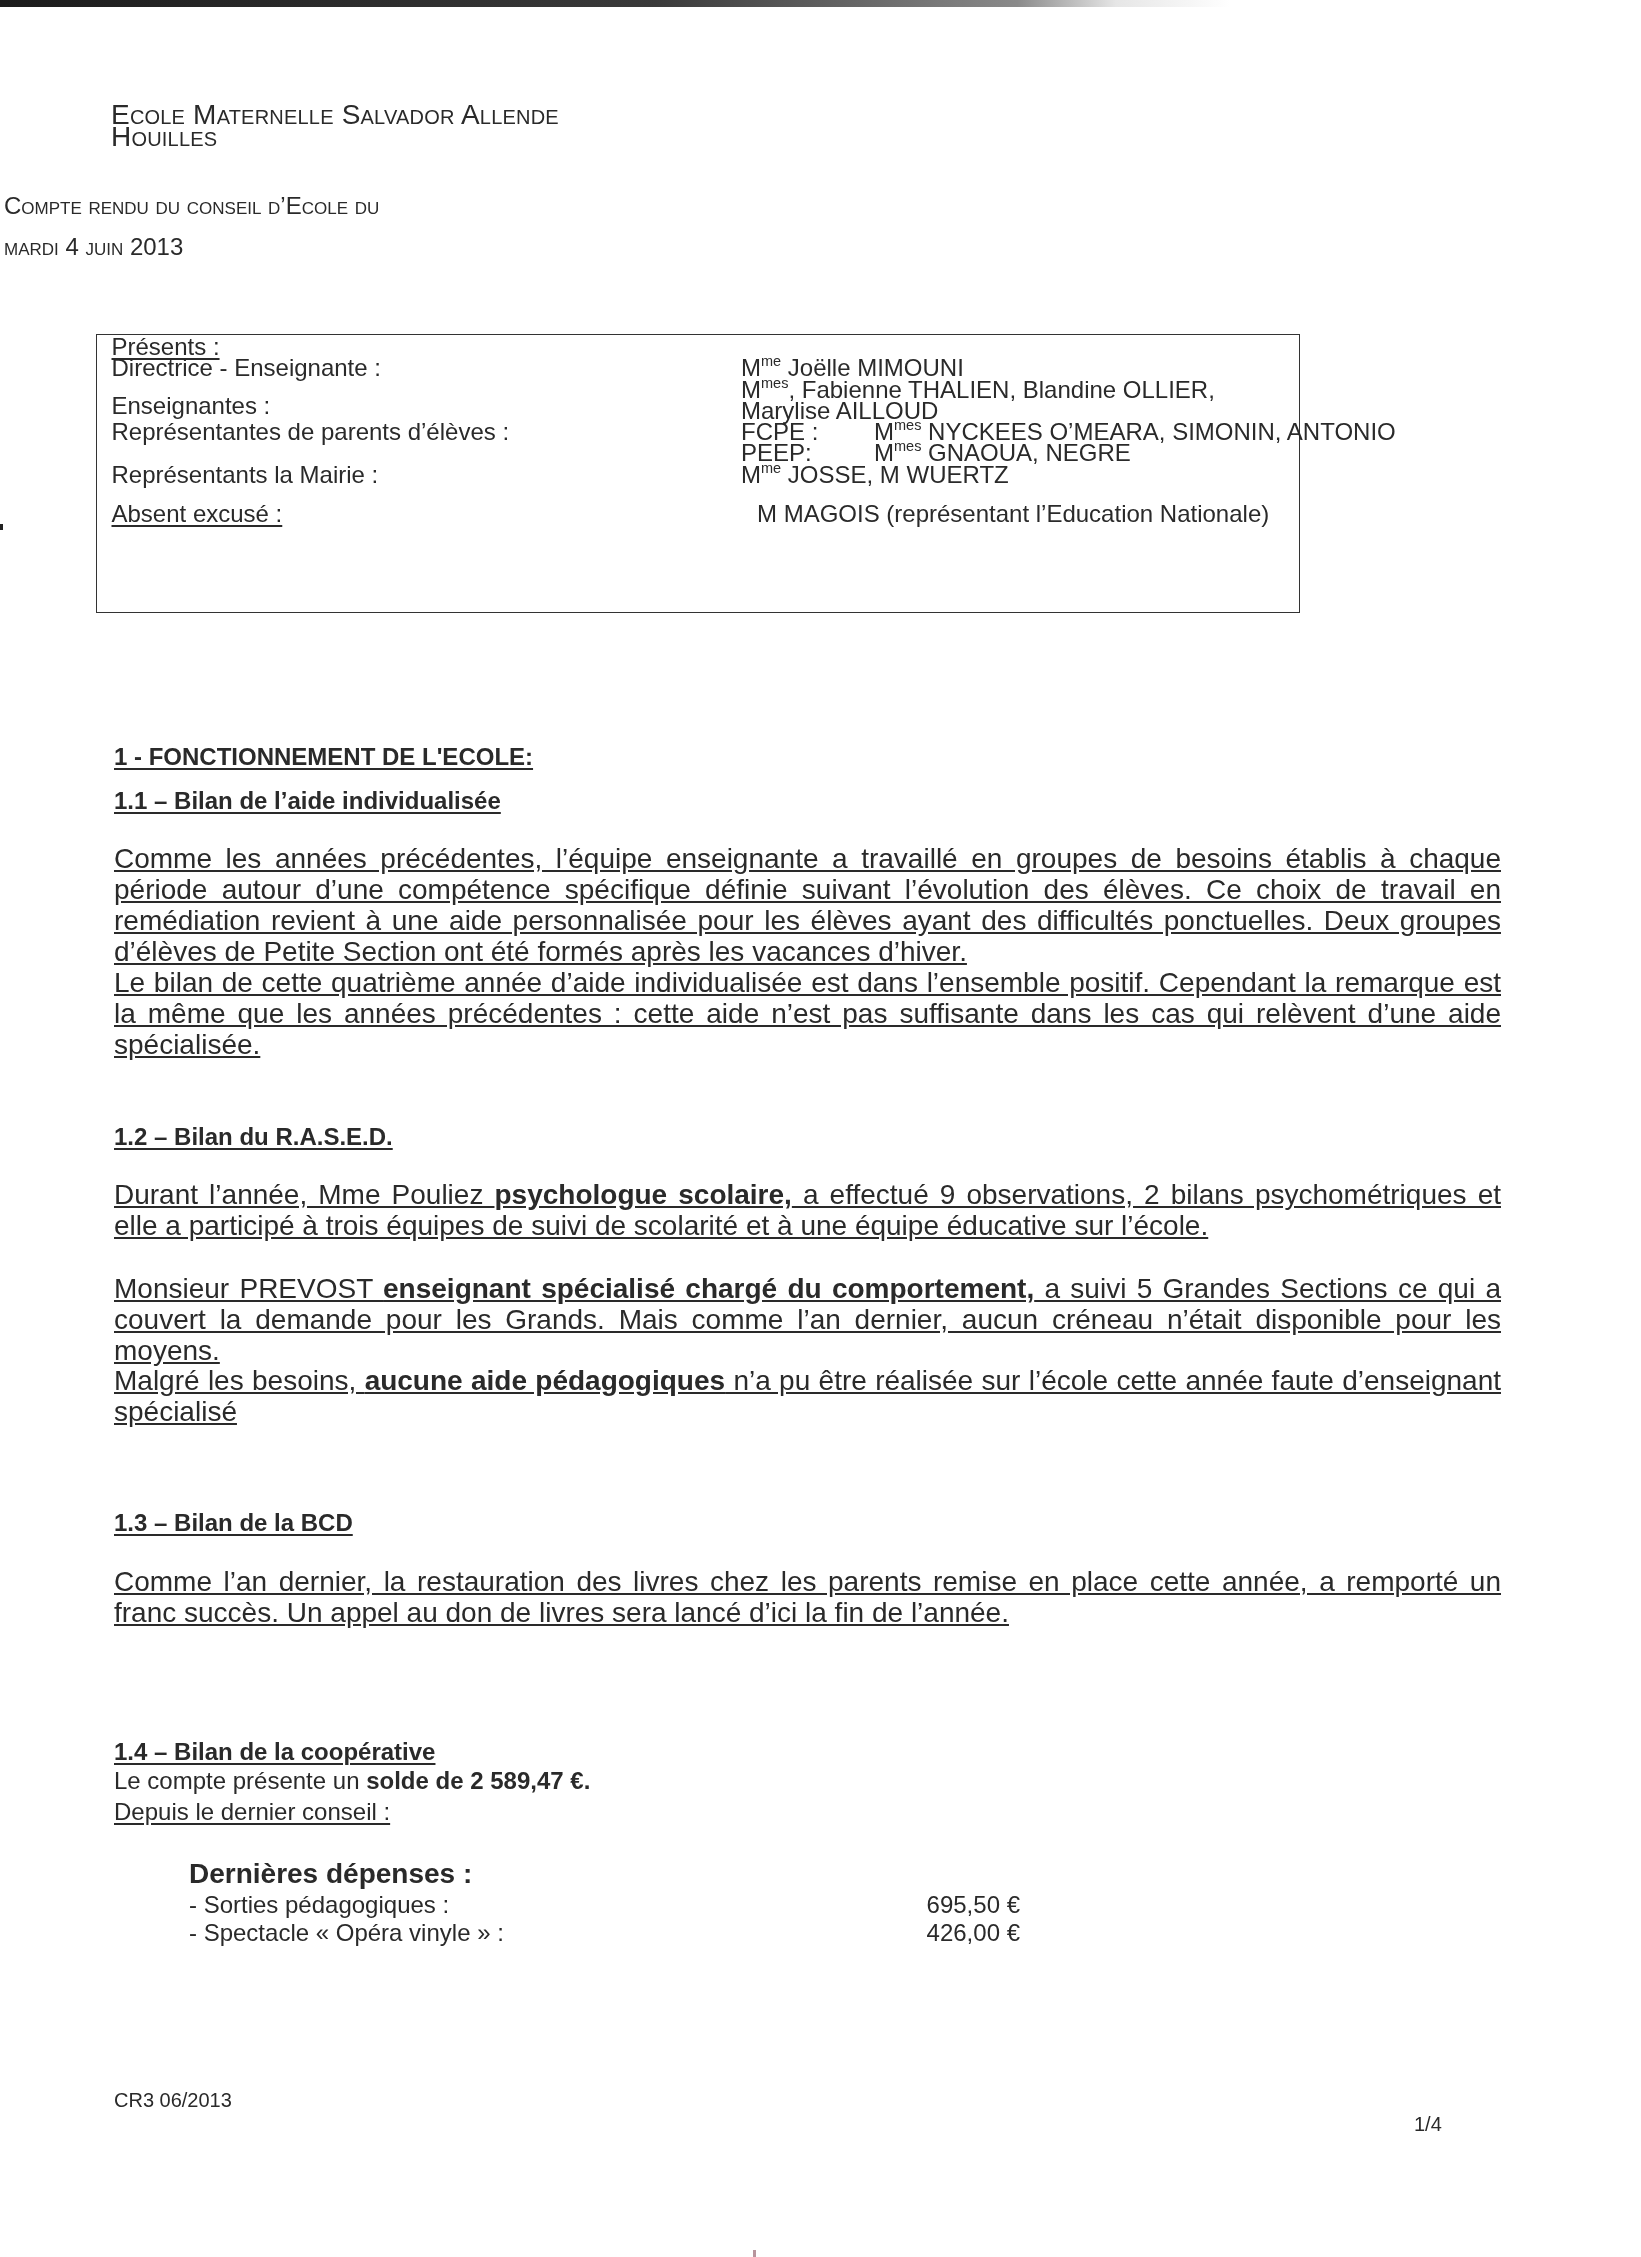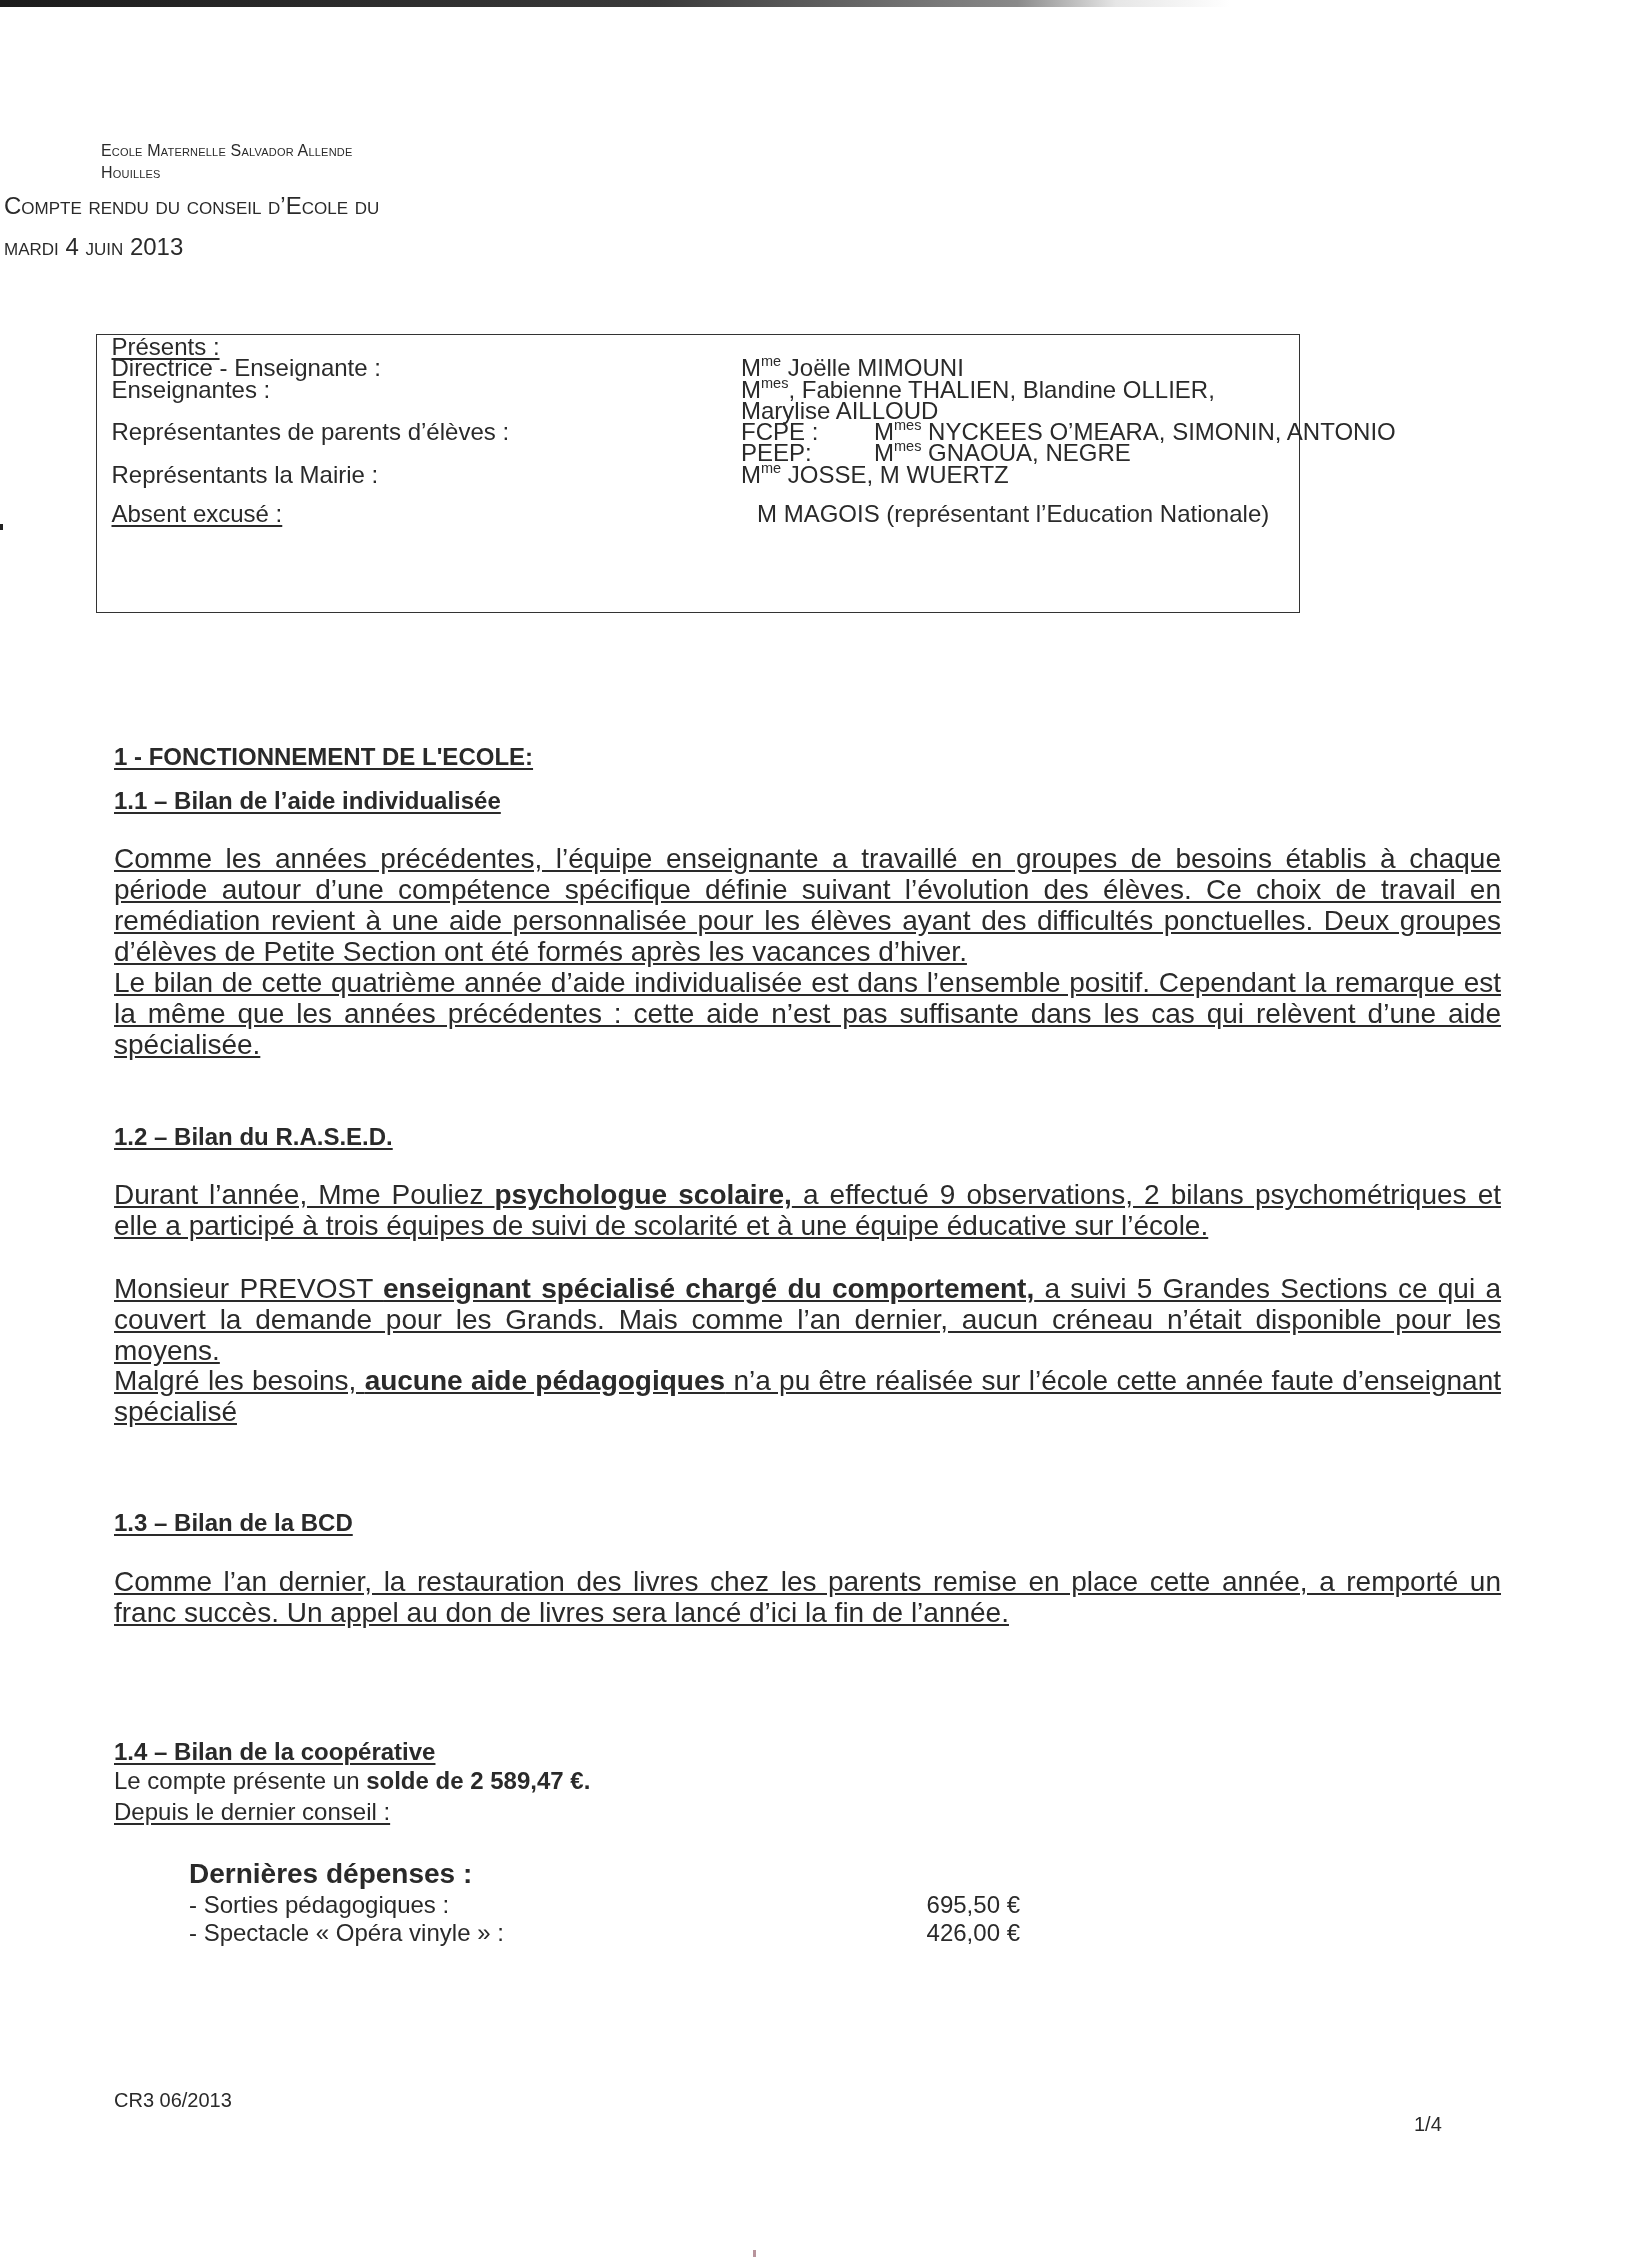--- a/index.html
+++ b/index.html
@@ -23,25 +23,24 @@
     }
     .scan-mark-left {
       position: absolute; left: 0; top: 524px; width: 2.9px; height: 5.8px; background: #222;
     }
     .scan-mark-bottom {
       position: absolute; left: 753px; top: 2250px; width: 2.9px; height: 7.7px; background: #b8949c;
     }
     .abs { position: absolute; white-space: nowrap; }
 
     .school {
-      left: 101px; top: 104px;
-      font-size: 16px; line-height: 22px;
+      left: 111px; top: 104px;
+      font-size: 28px; line-height: 22px;
       font-variant: small-caps;
       letter-spacing: 0.2px;
-      margin-top: 36px;
     }
     .title {
       left: 4px; width: 1603px; 
       font-size: 24px; font-variant: small-caps;
       line-height: 37px;
     }
     .title1 { top: 187px; }
     .title2 { top: 228px; }
 
     .box {
@@ -93,21 +92,21 @@
 
 <div class="abs title title1">Compte rendu du conseil d’Ecole du</div>
 <div class="abs title title2">mardi 4 juin 2013</div>
 
 <div class="box">
   <div class="tx u" style="left:14.5px; top:-2.9px;">Présents :</div>
 
   <div class="tx" style="left:14.5px; top:18.3px;">Directrice - Enseignante :</div>
   <div class="tx" style="left:644px; top:18.3px;"><span>M</span><sup>me</sup><span> Joëlle MIMOUNI</span></div>
 
-  <div class="tx" style="left:14.5px; top:40px;">Enseignantes :</div>
+  <div class="tx" style="left:14.5px; top:56px;">Enseignantes :</div>
   <div class="tx" style="left:644px; top:40px;"><span>M</span><sup>mes</sup><span>, Fabienne THALIEN, Blandine OLLIER,</span></div>
   <div class="tx" style="left:644px; top:61px;">Marylise AILLOUD</div>
 
   <div class="tx" style="left:14.5px; top:82px;">Représentantes de parents d’élèves :</div>
   <div class="tx" style="left:644px; top:82px;">FCPE :</div>
   <div class="tx" style="left:777px; top:82px;"><span>M</span><sup>mes</sup><span> NYCKEES O’MEARA, SIMONIN, ANTONIO</span></div>
   <div class="tx" style="left:644px; top:103px;">PEEP:</div>
   <div class="tx" style="left:777px; top:103px;"><span>M</span><sup>mes</sup><span> GNAOUA, NEGRE</span></div>
 
   <div class="tx" style="left:14.5px; top:125px;">Représentants la Mairie :</div>

